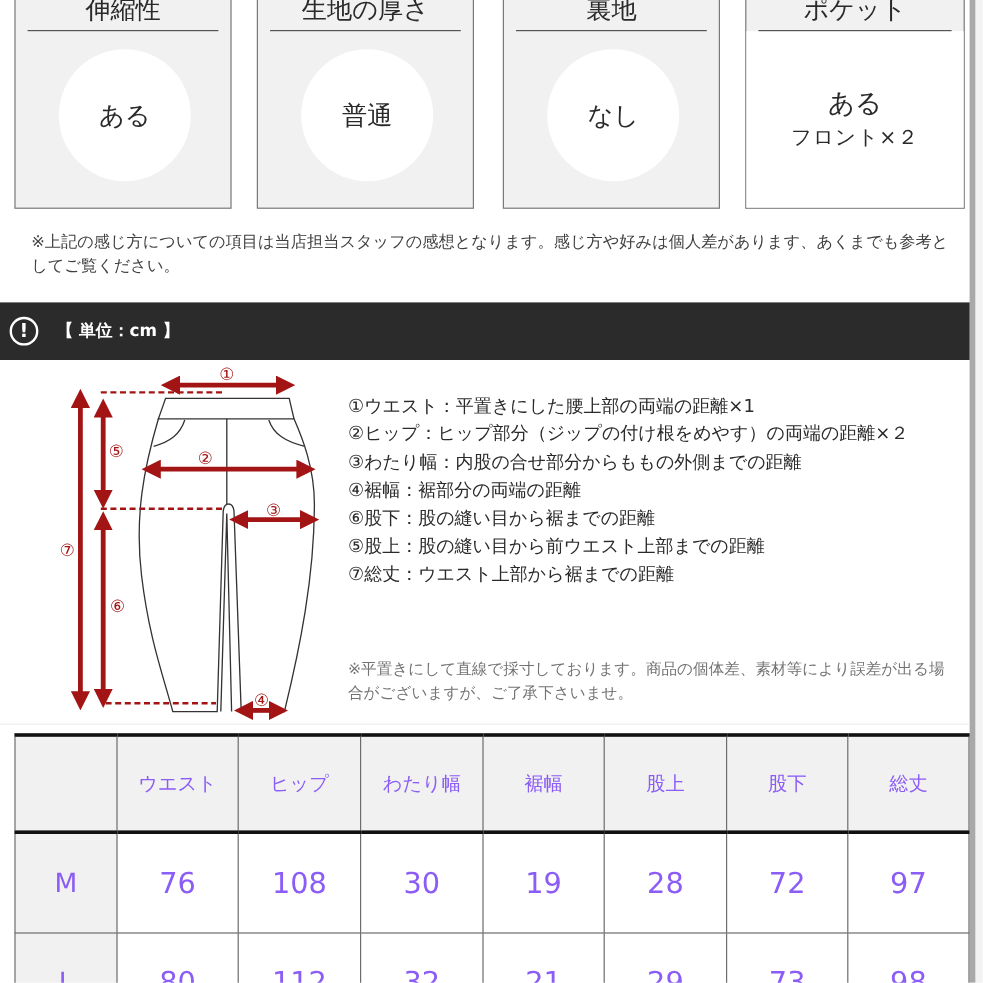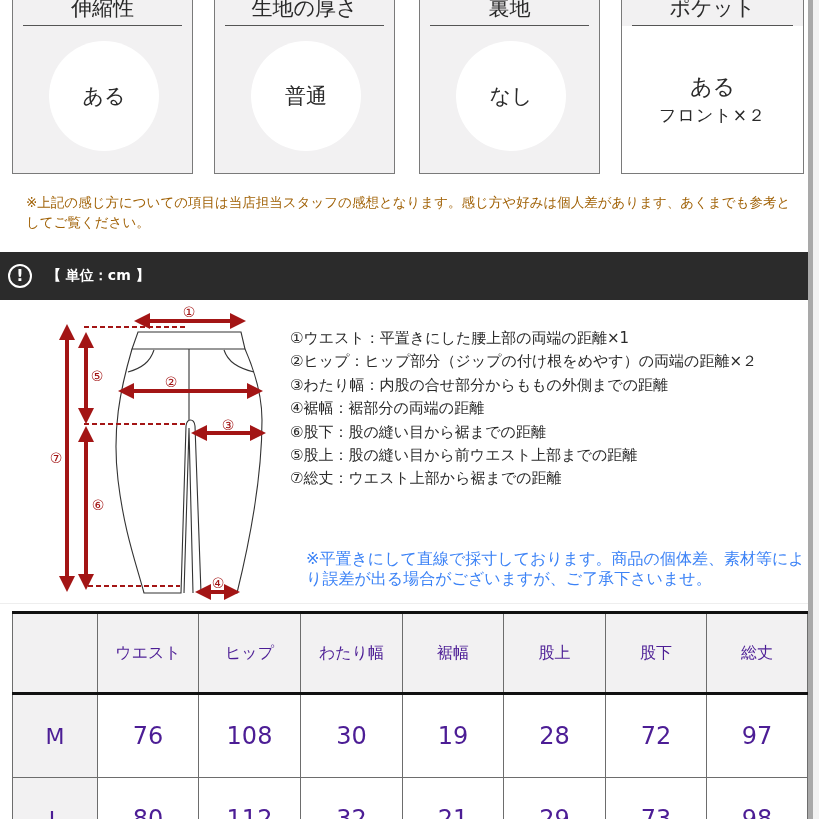--- a/index.html
+++ b/index.html
@@ -37,21 +37,21 @@
   .feature-plain {
     position: absolute; left: 0; right: 0; top: 31px; bottom: 0; background: #ffffff;
     display: flex; flex-direction: column; align-items: center; justify-content: center;
     color: #2a2a2a;
   }
   .feature-plain .main { font-size: 22px; line-height: 30px; }
   .feature-plain .sub { font-size: 17px; line-height: 26px; letter-spacing: 1px; }
 
   .note-top {
     position: absolute; left: 26px; top: 192px; width: 770px;
-    font-size: 13.5px; line-height: 20px; color: #a16207;
+    font-size: 13.5px; line-height: 20px; color: #404040;
   }
 
   
   .banner {
     position: absolute; left: 0; top: 252px; width: 808px; height: 48px;
     background: #2b2b2b; color: #fff; display: flex; align-items: center;
   }
   .banner-icon {
     margin-left: 8px; width: 24px; height: 24px; border: 2px solid #fff; border-radius: 50%;
     box-sizing: border-box; display: flex; align-items: center; justify-content: center;
@@ -61,32 +61,32 @@
   .banner-unit { margin-left: 15px; font-size: 14px; font-weight: bold; }
 
   
   .diagram { position: absolute; left: 0; top: 300px; width: 290px; height: 308px; }
   .legend {
     position: absolute; left: 290px; top: 327px; width: 520px;
     font-size: 15px; line-height: 23.4px; color: #2a2a2a; white-space: nowrap;
   }
   .legend-row { height: 23.4px; }
   .note-bottom {
-    position: absolute; left: 306px; top: 549px; width: 510px;
-    font-size: 16px; line-height: 20px; color: #3b82f6;
+    position: absolute; left: 290px; top: 549px; width: 510px;
+    font-size: 13px; line-height: 20px; color: #737373;
   }
   .sep-line { position:absolute; left:0; top:603px; width:808px; height:1px; background:#eeeeee; }
 
   
   .size-table {
     position: absolute; left: 12px; top: 611px; width: 795px;
     border-collapse: collapse; table-layout: fixed;
   }
   .size-table td, .size-table th {
-    border: 1px solid #6d6d6d; text-align: center; padding: 0; color: #4c1d95;
+    border: 1px solid #6d6d6d; text-align: center; padding: 0; color: #8b5cf6;
   }
   .size-table thead th {
     height: 78px; background: #f2f1f2; font-weight: normal; font-size: 16px;
     border-top: 3px solid #111; border-bottom: 3px solid #111;
   }
   .size-table tbody td { height: 82px; font-size: 24px; background: #fff; }
   .size-table tbody td.size-label { background: #f2f1f2; font-size: 22px; }
 </style>
 </head>
 <body>

